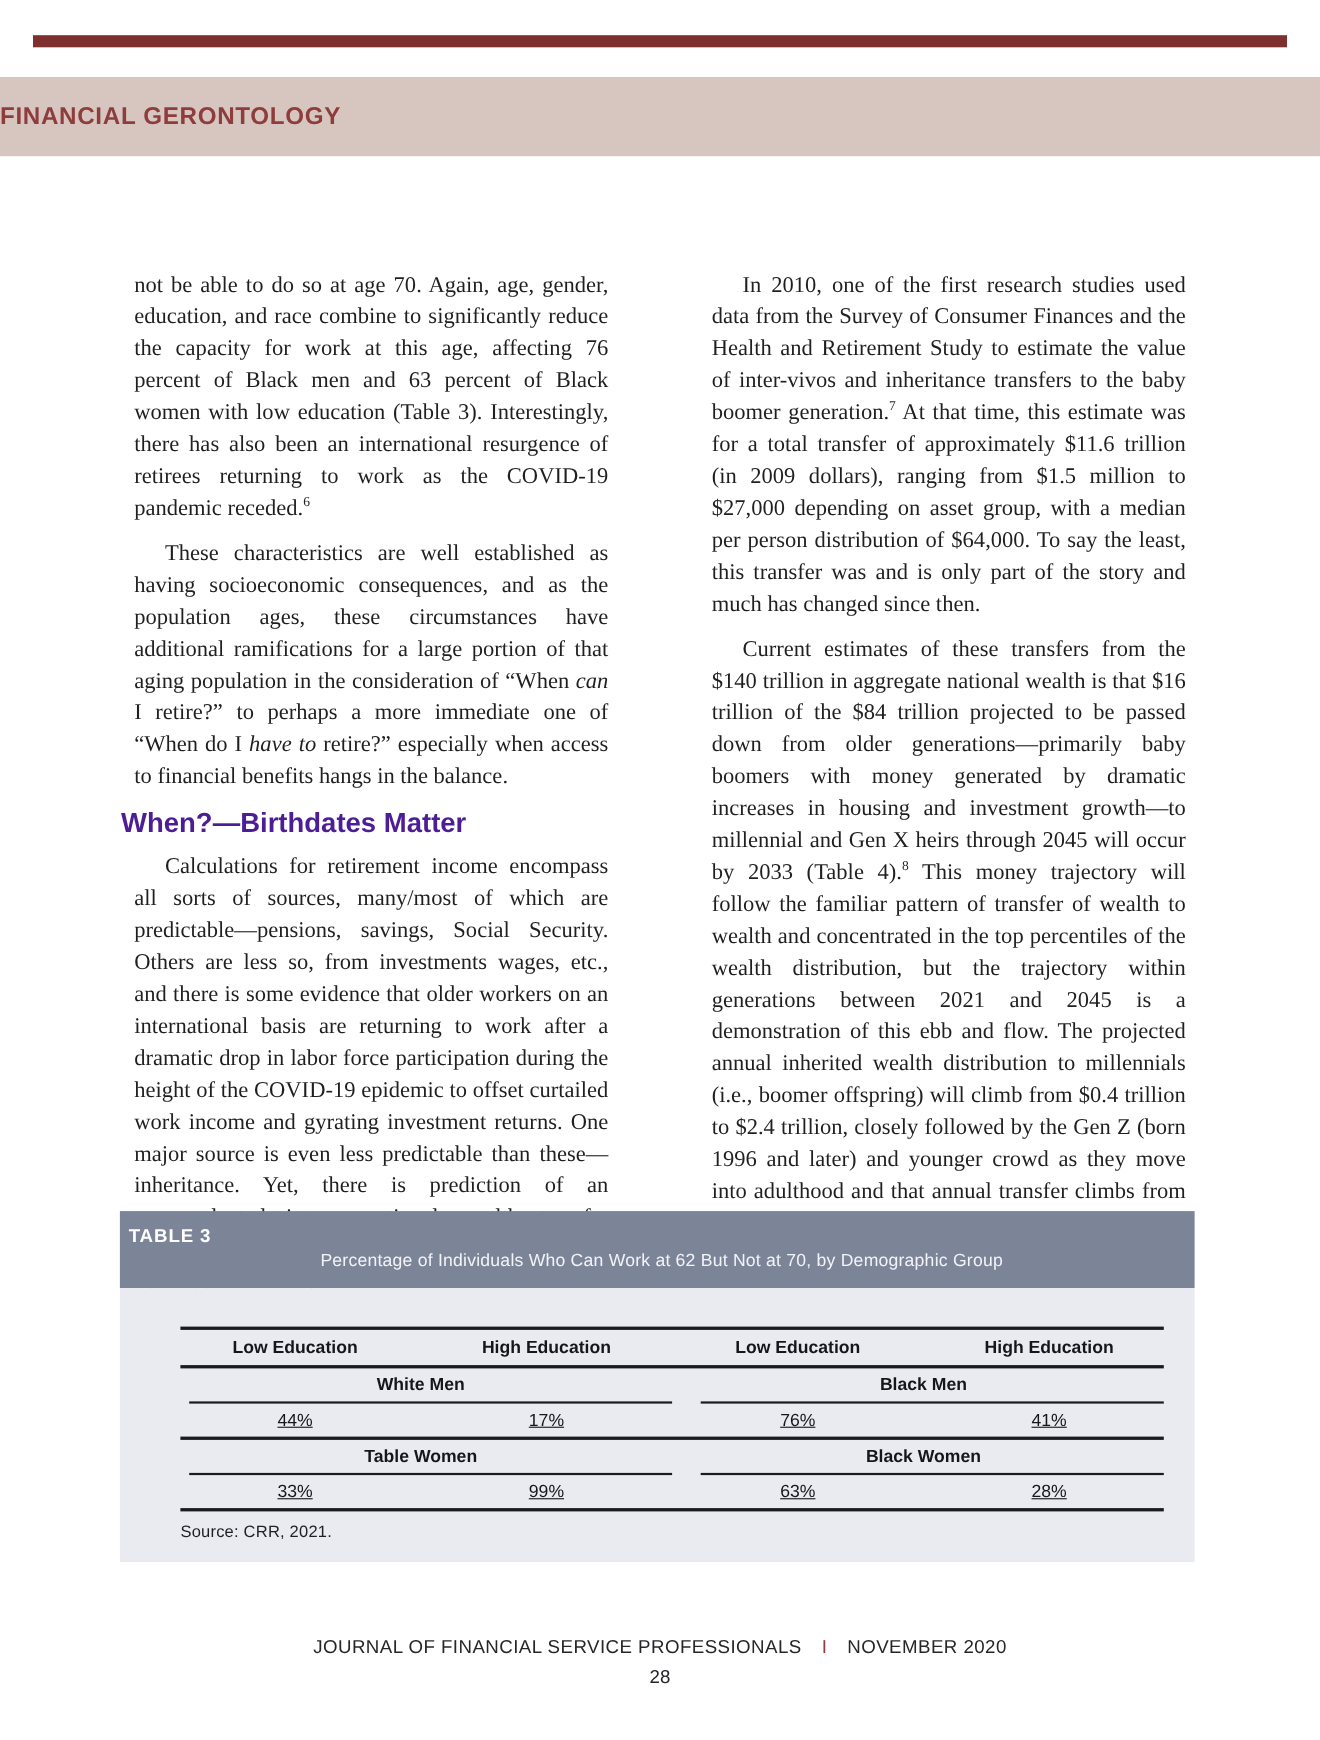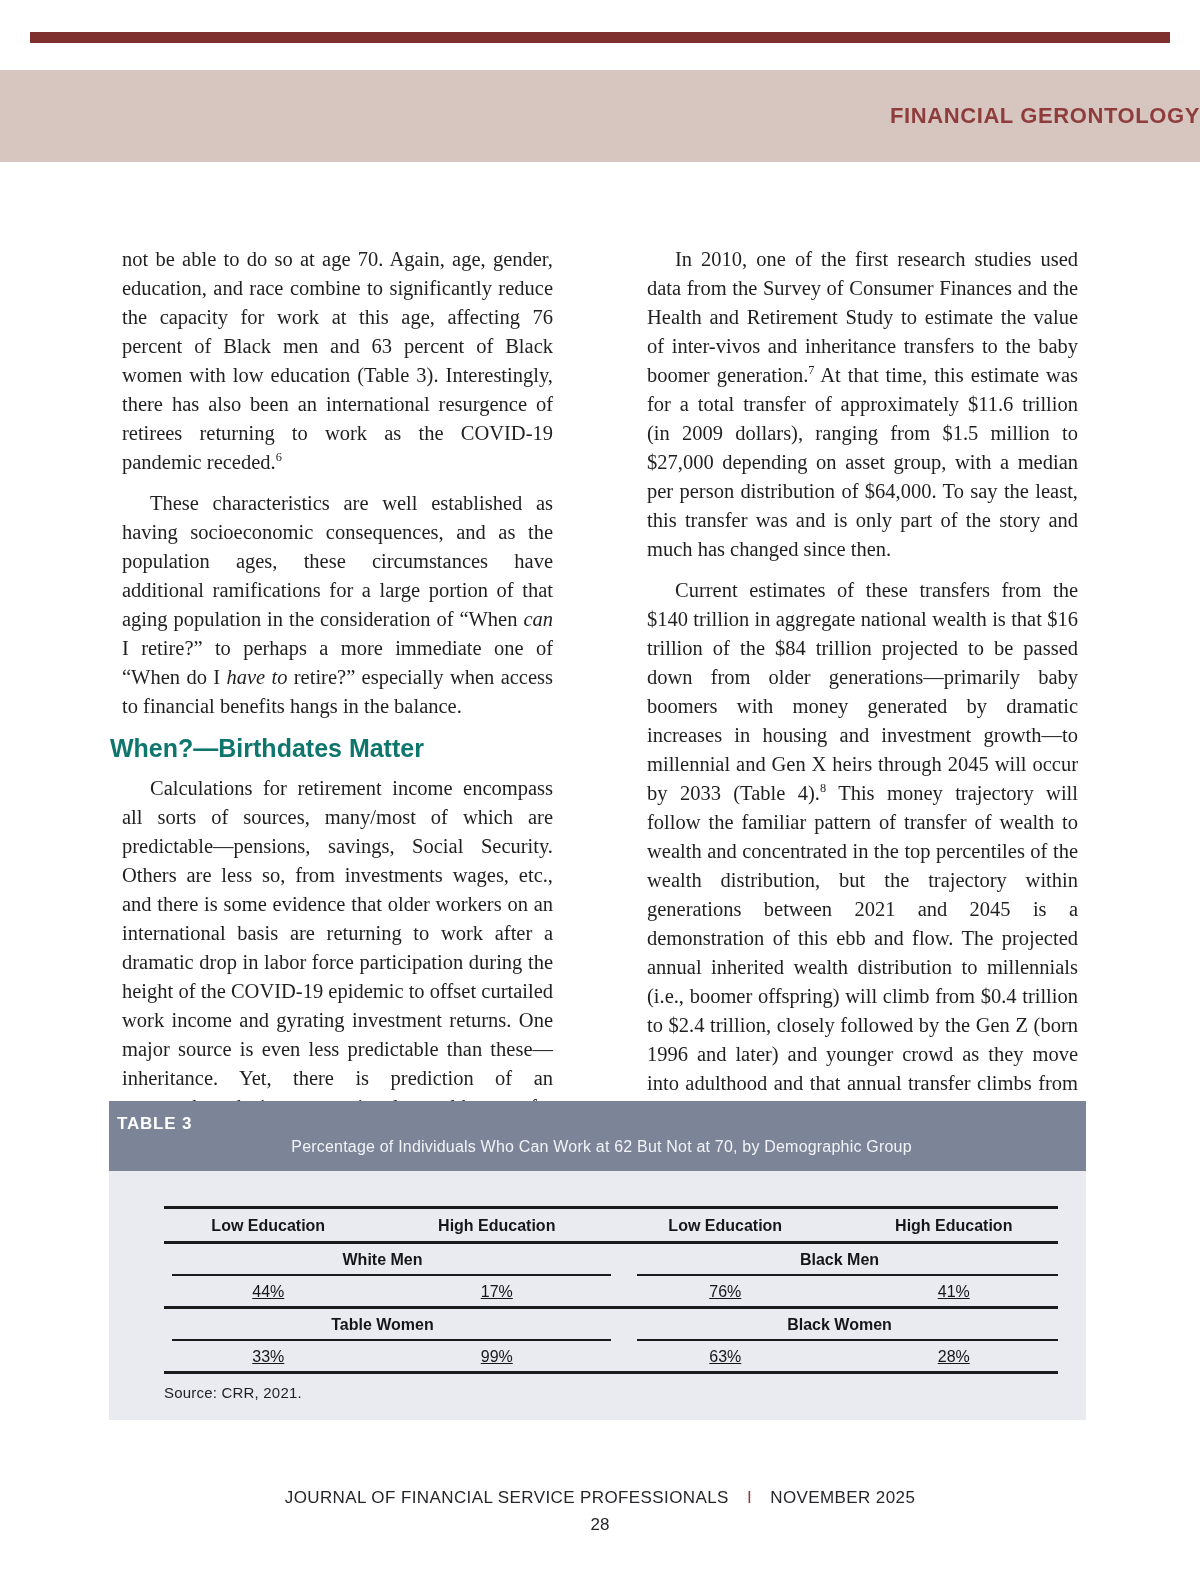--- a/index.html
+++ b/index.html
@@ -1,34 +1,34 @@
 <!DOCTYPE html>
 <html lang="en"><head>
 <meta charset="utf-8">
 <style>
   html,body{margin:0;padding:0;background:#ffffff;}
   .page{position:relative;width:1200px;height:1582px;background:#ffffff;overflow:hidden;
         font-family:"Liberation Serif",serif;}
 
   .top-rule{position:absolute;left:30px;top:32px;width:1140px;height:11px;background:#7e302e;}
 
-  .masthead{position:absolute;left:0;top:70px;width:1200px;height:92px;background:#d7c6c0;
-            display:flex;align-items:center;justify-content:flex-end;}
+  .masthead{position:absolute;left:0;top:70px;width:1200px;height:72px;background:#d7c6c0;
+            display:flex;align-items:center;justify-content:flex-start;}
   .masthead-title{font-family:"Liberation Sans",sans-serif;font-weight:bold;font-size:22px;
                   letter-spacing:.6px;color:#8e3d3c;}
 
   .col{position:absolute;top:233px;width:455px;text-align:justify;font-size:20.5px;
        line-height:29px;color:#1f1f1f;}
   .col-left{left:110px;}
   .col-right{left:635px;}
   p.body-p{margin:12px;}
   p.indent{text-indent:28px;}
   .body-p sup{font-size:.6em;line-height:0;}
   .section-heading{font-family:"Liberation Sans",sans-serif;font-weight:bold;font-size:25px;
-                   line-height:28px;color:#0f766e;margin:13px 0 10px 0;text-align:left;}
+                   line-height:28px;color:#4c1d95;margin:13px 0 10px 0;text-align:left;}
 
   .table-bar{position:absolute;left:109px;top:1101px;width:977px;height:70px;background:#7c8498;
              color:#ffffff;font-family:"Liberation Sans",sans-serif;box-sizing:border-box;
              padding:13px 0 0 8px;}
   .table-label{font-weight:bold;font-size:17px;letter-spacing:.8px;}
   .table-title{font-size:16px;margin-top:4px;color:#f3f4f8;letter-spacing:.2px;text-align:center;}
 
   .table-panel{position:absolute;left:109px;top:1171px;width:977px;height:249px;background:#e9ebf1;}
   .tbl{position:absolute;left:55px;top:35px;width:894px;font-family:"Liberation Sans",sans-serif;
        color:#16161a;}
@@ -125,18 +125,18 @@
       <div class="rule-thick"></div>
 
       <div class="source-note">Source: CRR, 2021.</div>
     </div>
   </div>
 
   <div class="footer">
     <div class="footer-line">
       <span>JOURNAL OF FINANCIAL SERVICE PROFESSIONALS</span>
       <span class="footer-pipe">I</span>
-      <span>NOVEMBER 2025</span>
+      <span>NOVEMBER 2020</span>
     </div>
     <div class="page-num">28</div>
   </div>
 
 </div>
 
 </body></html>

